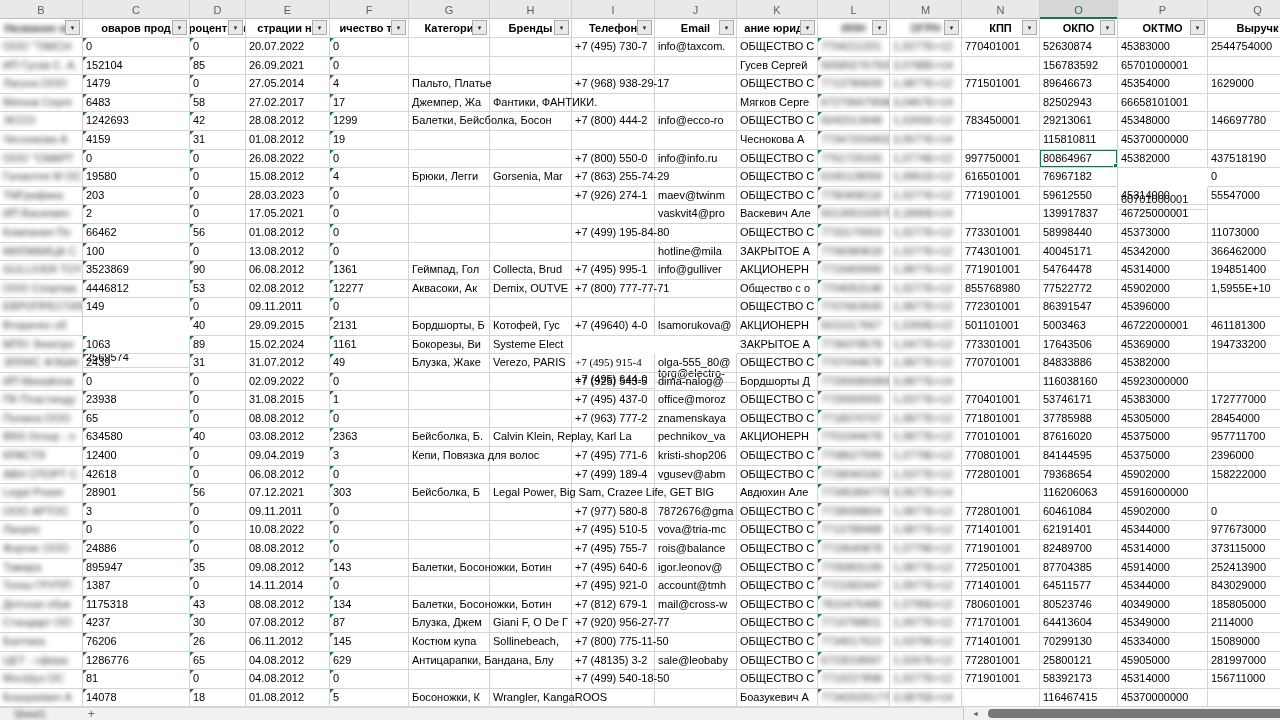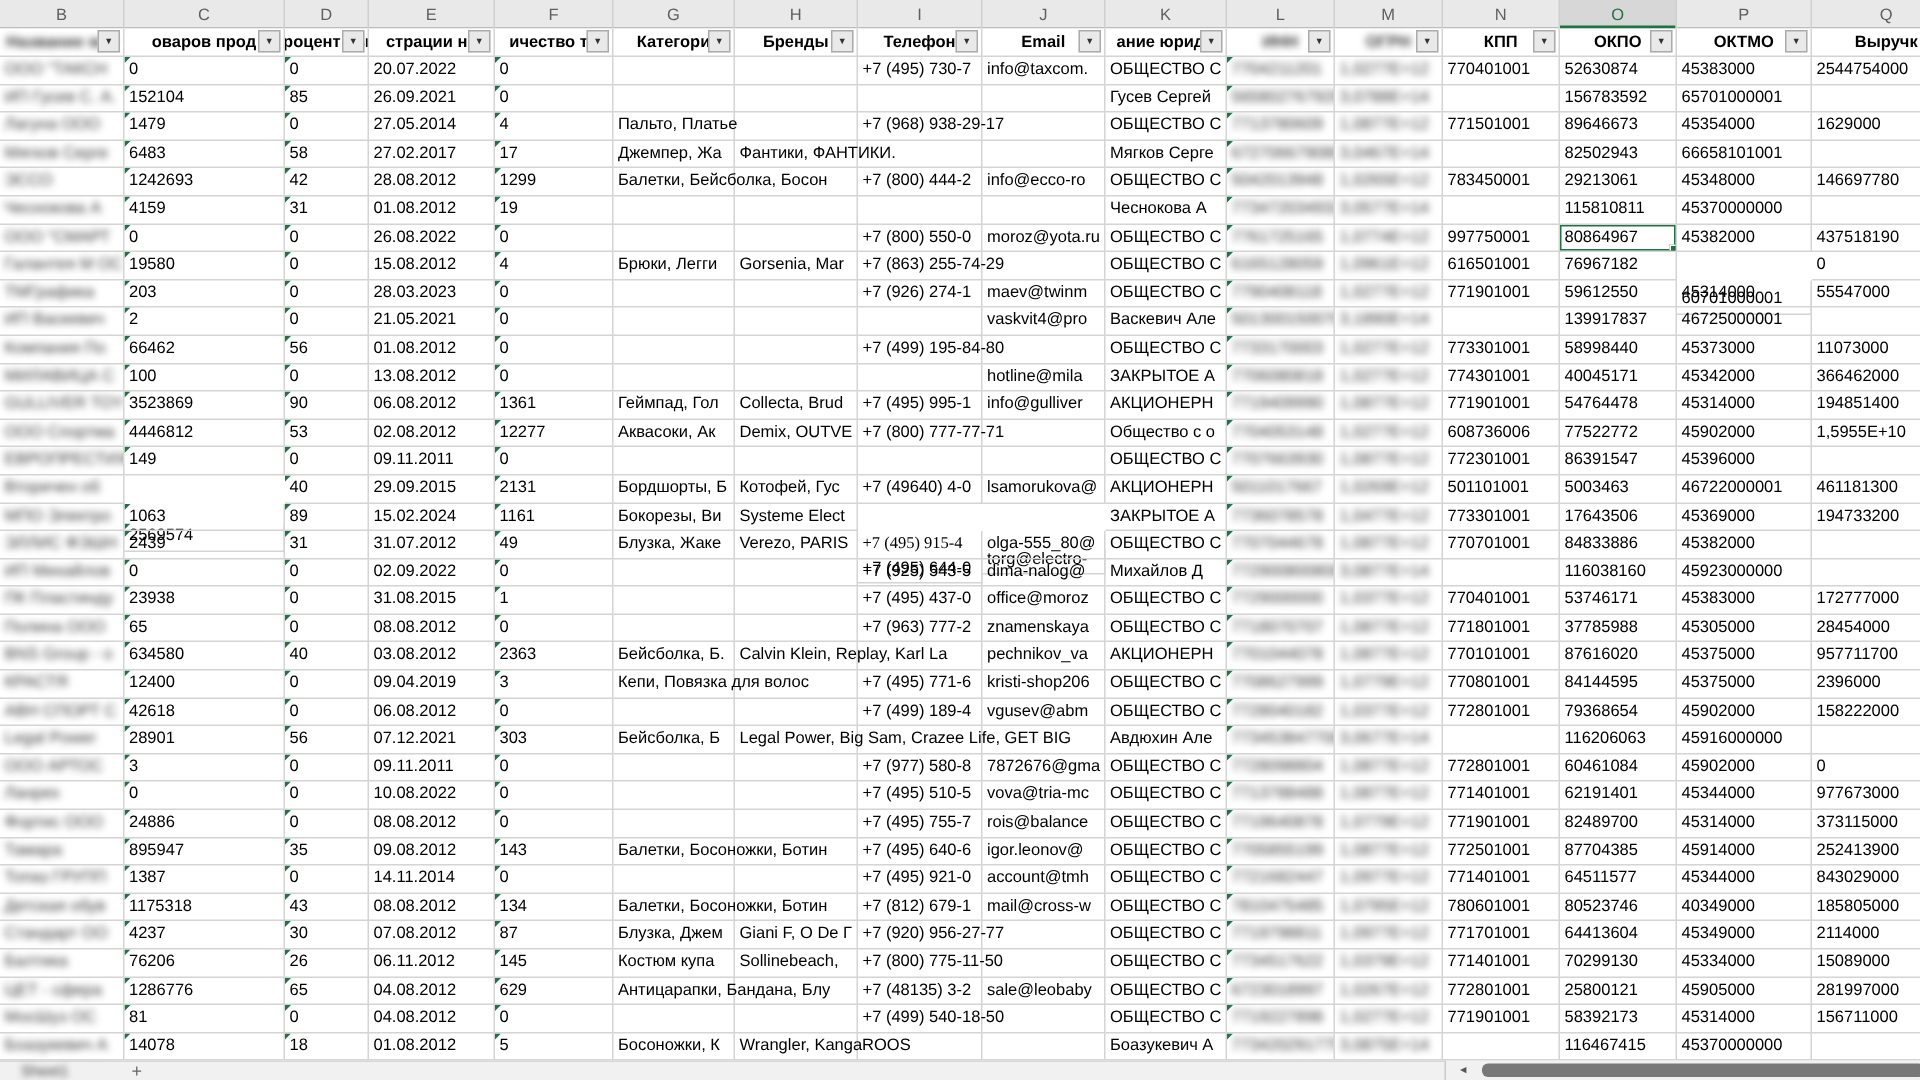--- a/index.html
+++ b/index.html
@@ -246,21 +246,21 @@
       </div>
       <div class="drow">
         <div class="dcell" style="width: 83px;"><span class="blurred">ООО "СМАРТ</span></div>
         <div class="dcell" style="width: 107px;"><div class="tri"></div><span class="">0</span></div>
         <div class="dcell" style="width: 56px;"><div class="tri"></div><span class="">0</span></div>
         <div class="dcell" style="width: 84px;"><span class="">26.08.2022</span></div>
         <div class="dcell" style="width: 79px;"><div class="tri"></div><span class="">0</span></div>
         <div class="dcell" style="width: 81px;"><span class=""></span></div>
         <div class="dcell" style="width: 82px;"><span class=""></span></div>
         <div class="dcell" style="width: 83px;"><span class="">+7 (800) 550-0</span></div>
-        <div class="dcell" style="width: 82px;"><span class="">moroz@yota.ru</span></div>
+        <div class="dcell" style="width: 82px;"><span class="">info@info.ru</span></div>
         <div class="dcell" style="width: 81px;"><span class="">ОБЩЕСТВО С</span></div>
         <div class="dcell" style="width: 72px;"><div class="tri"></div><span class="blurred">7761725165</span></div>
         <div class="dcell" style="width: 72px;"><span class="blurred">1,0774Е+12</span></div>
         <div class="dcell" style="width: 78px;"><span class="">997750001</span></div>
         <div class="dcell scell" style="width: 78px;"><span class="">80864967</span></div>
         <div class="dcell" style="width: 90px;"><span class="">45382000</span></div>
         <div class="dcell" style="width: 100px;"><span class="">437518190</span></div>
       </div>
       <div class="drow">
         <div class="dcell" style="width: 83px;"><span class="blurred">Галантея М ОС</span></div>
@@ -295,21 +295,21 @@
         <div class="dcell" style="width: 72px;"><span class="blurred">1,0277Е+12</span></div>
         <div class="dcell" style="width: 78px;"><span class="">771901001</span></div>
         <div class="dcell" style="width: 78px;"><span class="">59612550</span></div>
         <div class="dcell" style="width: 90px;"><span class="">45314000</span></div>
         <div class="dcell" style="width: 100px;"><span class="">55547000</span></div>
       </div>
       <div class="drow">
         <div class="dcell" style="width: 83px;"><span class="blurred">ИП Васкевич</span></div>
         <div class="dcell" style="width: 107px;"><div class="tri"></div><span class="">2</span></div>
         <div class="dcell" style="width: 56px;"><div class="tri"></div><span class="">0</span></div>
-        <div class="dcell" style="width: 84px;"><span class="">21.05.2021</span></div>
+        <div class="dcell" style="width: 84px;"><span class="">17.05.2021</span></div>
         <div class="dcell" style="width: 79px;"><div class="tri"></div><span class="">0</span></div>
         <div class="dcell" style="width: 81px;"><span class=""></span></div>
         <div class="dcell" style="width: 82px;"><span class=""></span></div>
         <div class="dcell" style="width: 83px;"><span class=""></span></div>
         <div class="dcell" style="width: 82px;"><span class="">vaskvit4@pro</span></div>
         <div class="dcell" style="width: 81px;"><span class="">Васкевич Але</span></div>
         <div class="dcell" style="width: 72px;"><div class="tri"></div><span class="blurred">501300150078</span></div>
         <div class="dcell" style="width: 72px;"><span class="blurred">3,1890Е+14</span></div>
         <div class="dcell" style="width: 78px;"><span class=""></span></div>
         <div class="dcell" style="width: 78px;"><span class="">139917837</span></div>
@@ -376,21 +376,21 @@
         <div class="dcell" style="width: 56px;"><div class="tri"></div><span class="">53</span></div>
         <div class="dcell" style="width: 84px;"><span class="">02.08.2012</span></div>
         <div class="dcell" style="width: 79px;"><div class="tri"></div><span class="">12277</span></div>
         <div class="dcell" style="width: 81px;"><span class="">Аквасоки, Ак</span></div>
         <div class="dcell" style="width: 82px;"><span class="">Demix, OUTVE</span></div>
         <div class="dcell ovr" style="width: 83px;"><span class="">+7 (800) 777-77-71</span></div>
         <div class="dcell" style="width: 82px;"><span class=""></span></div>
         <div class="dcell" style="width: 81px;"><span class="">Общество с о</span></div>
         <div class="dcell" style="width: 72px;"><div class="tri"></div><span class="blurred">7704053148</span></div>
         <div class="dcell" style="width: 72px;"><span class="blurred">1,0277Е+12</span></div>
-        <div class="dcell" style="width: 78px;"><span class="">608736006</span></div>
+        <div class="dcell" style="width: 78px;"><span class="">855768980</span></div>
         <div class="dcell" style="width: 78px;"><span class="">77522772</span></div>
         <div class="dcell" style="width: 90px;"><span class="">45902000</span></div>
         <div class="dcell" style="width: 100px;"><span class="">1,5955E+10</span></div>
       </div>
       <div class="drow">
         <div class="dcell" style="width: 83px;"><span class="blurred">ЕВРОПРЕСТИЖ</span></div>
         <div class="dcell" style="width: 107px;"><div class="tri"></div><span class="">149</span></div>
         <div class="dcell" style="width: 56px;"><div class="tri"></div><span class="">0</span></div>
         <div class="dcell" style="width: 84px;"><span class="">09.11.2011</span></div>
         <div class="dcell" style="width: 79px;"><div class="tri"></div><span class="">0</span></div>
@@ -463,21 +463,21 @@
       <div class="drow">
         <div class="dcell" style="width: 83px;"><span class="blurred">ИП Михайлов</span></div>
         <div class="dcell" style="width: 107px;"><div class="tri"></div><span class="">0</span></div>
         <div class="dcell" style="width: 56px;"><div class="tri"></div><span class="">0</span></div>
         <div class="dcell" style="width: 84px;"><span class="">02.09.2022</span></div>
         <div class="dcell" style="width: 79px;"><div class="tri"></div><span class="">0</span></div>
         <div class="dcell" style="width: 81px;"><span class=""></span></div>
         <div class="dcell" style="width: 82px;"><span class=""></span></div>
         <div class="dcell" style="width: 83px;"><span class="">+7 (925) 543-5</span></div>
         <div class="dcell" style="width: 82px;"><span class="">dima-nalog@</span></div>
-        <div class="dcell" style="width: 81px;"><span class="">Михайлов Д</span></div>
+        <div class="dcell" style="width: 81px;"><span class="">Бордшорты Д</span></div>
         <div class="dcell" style="width: 72px;"><div class="tri"></div><span class="blurred">772900800808</span></div>
         <div class="dcell" style="width: 72px;"><span class="blurred">3,0877Е+14</span></div>
         <div class="dcell" style="width: 78px;"><span class=""></span></div>
         <div class="dcell" style="width: 78px;"><span class="">116038160</span></div>
         <div class="dcell" style="width: 90px;"><span class="">45923000000</span></div>
         <div class="dcell" style="width: 100px;"><span class=""></span></div>
       </div>
       <div class="drow">
         <div class="dcell" style="width: 83px;"><span class="blurred">ПК Пластинду</span></div>
         <div class="dcell" style="width: 107px;"><div class="tri"></div><span class="">23938</span></div>

